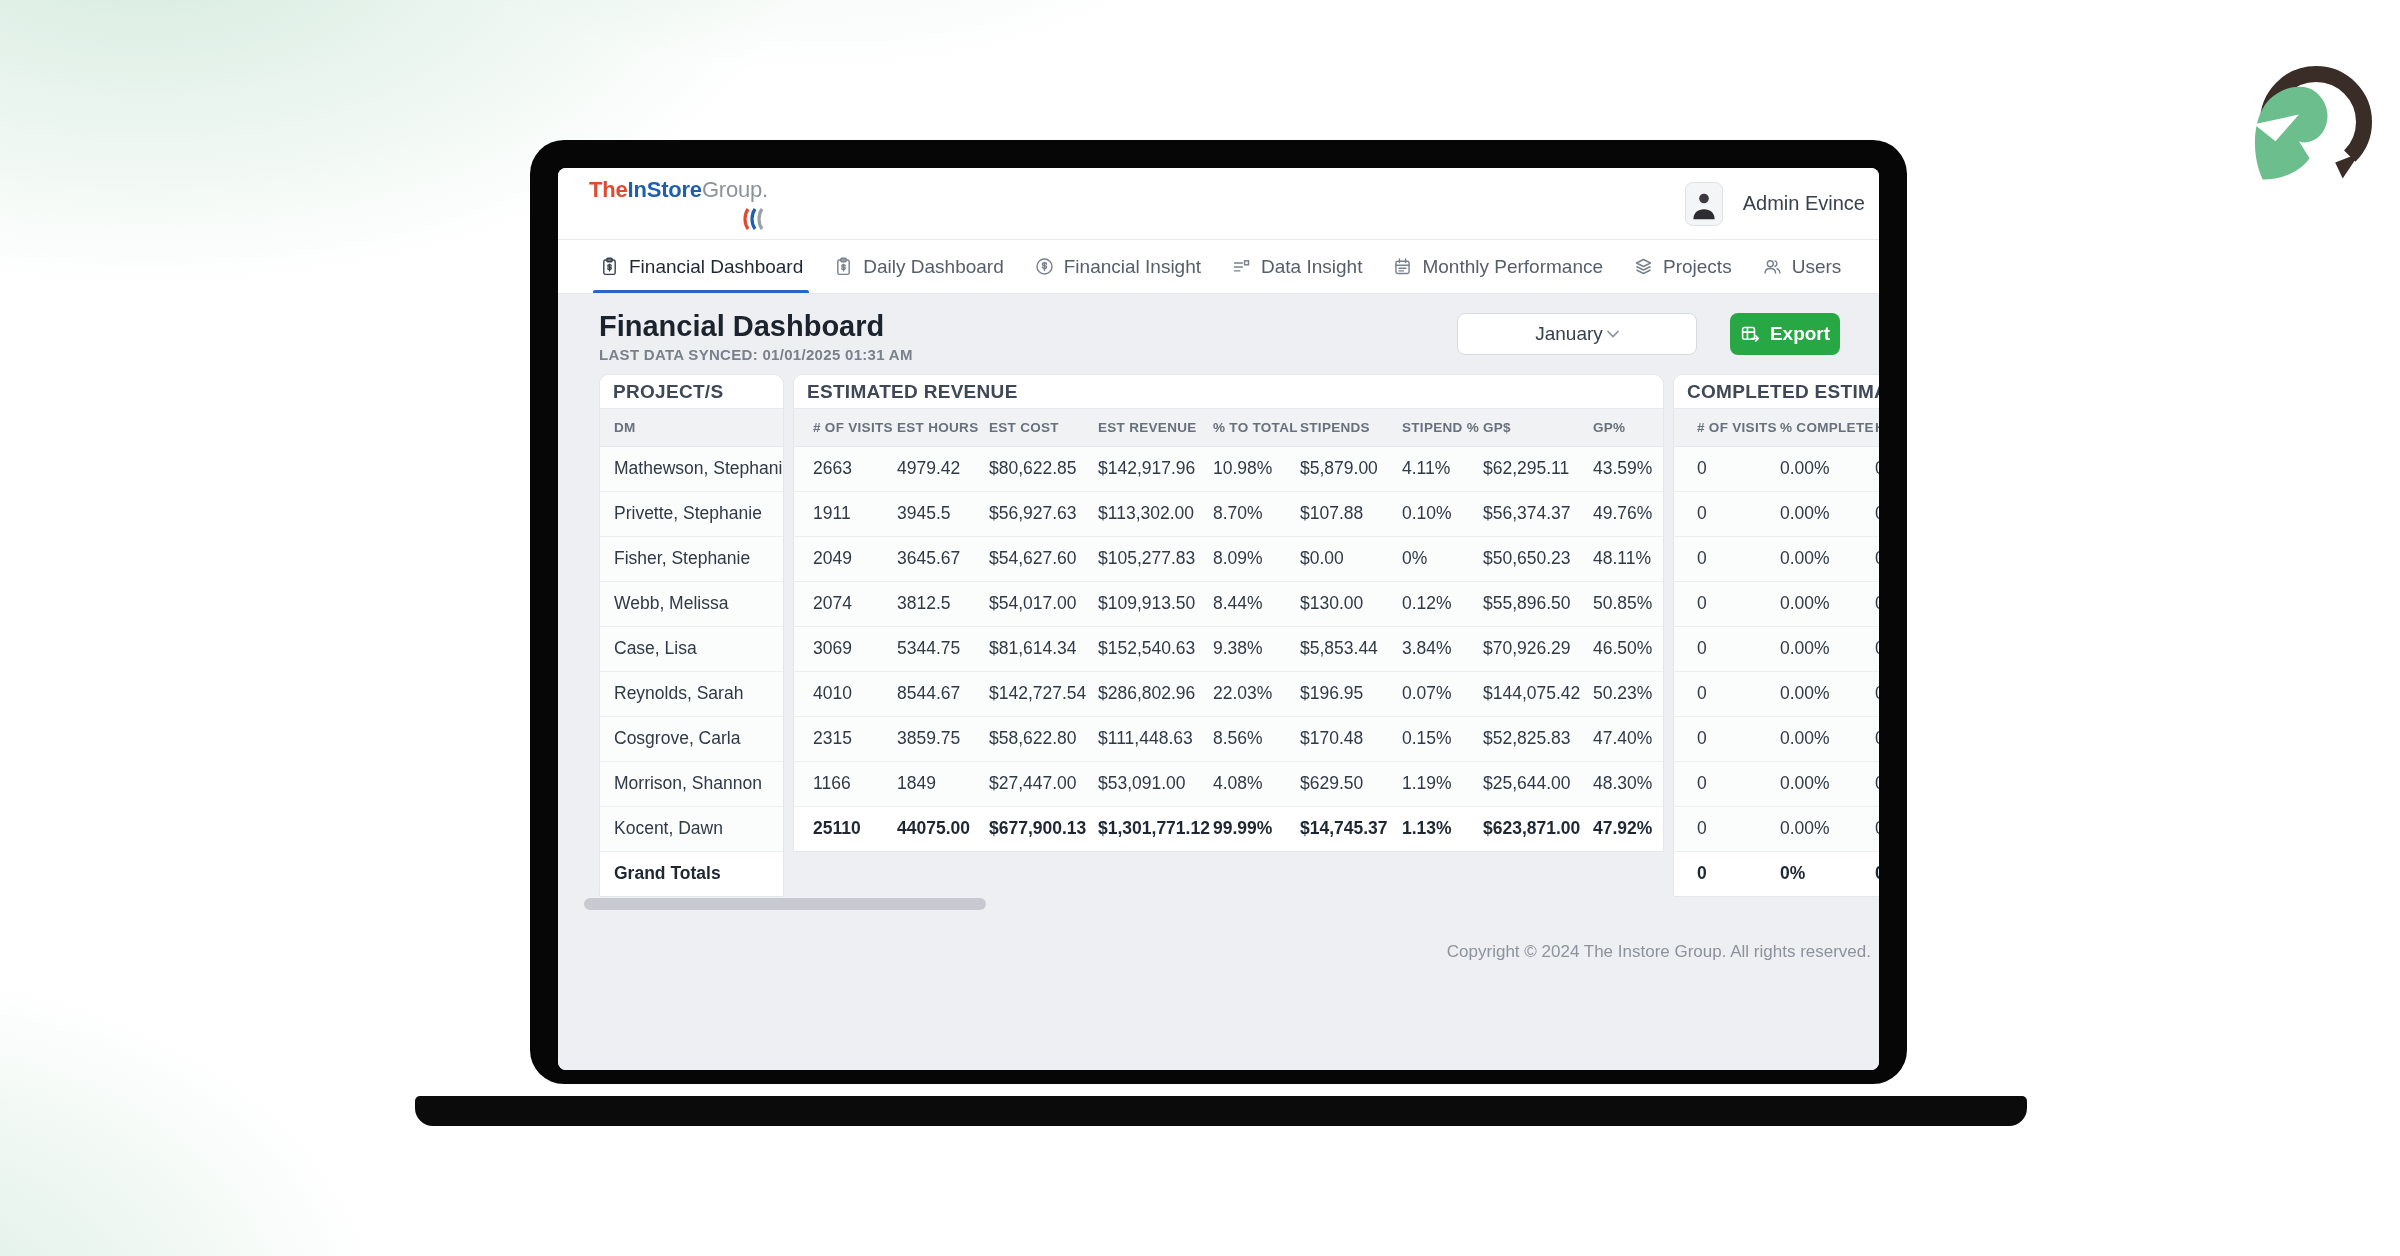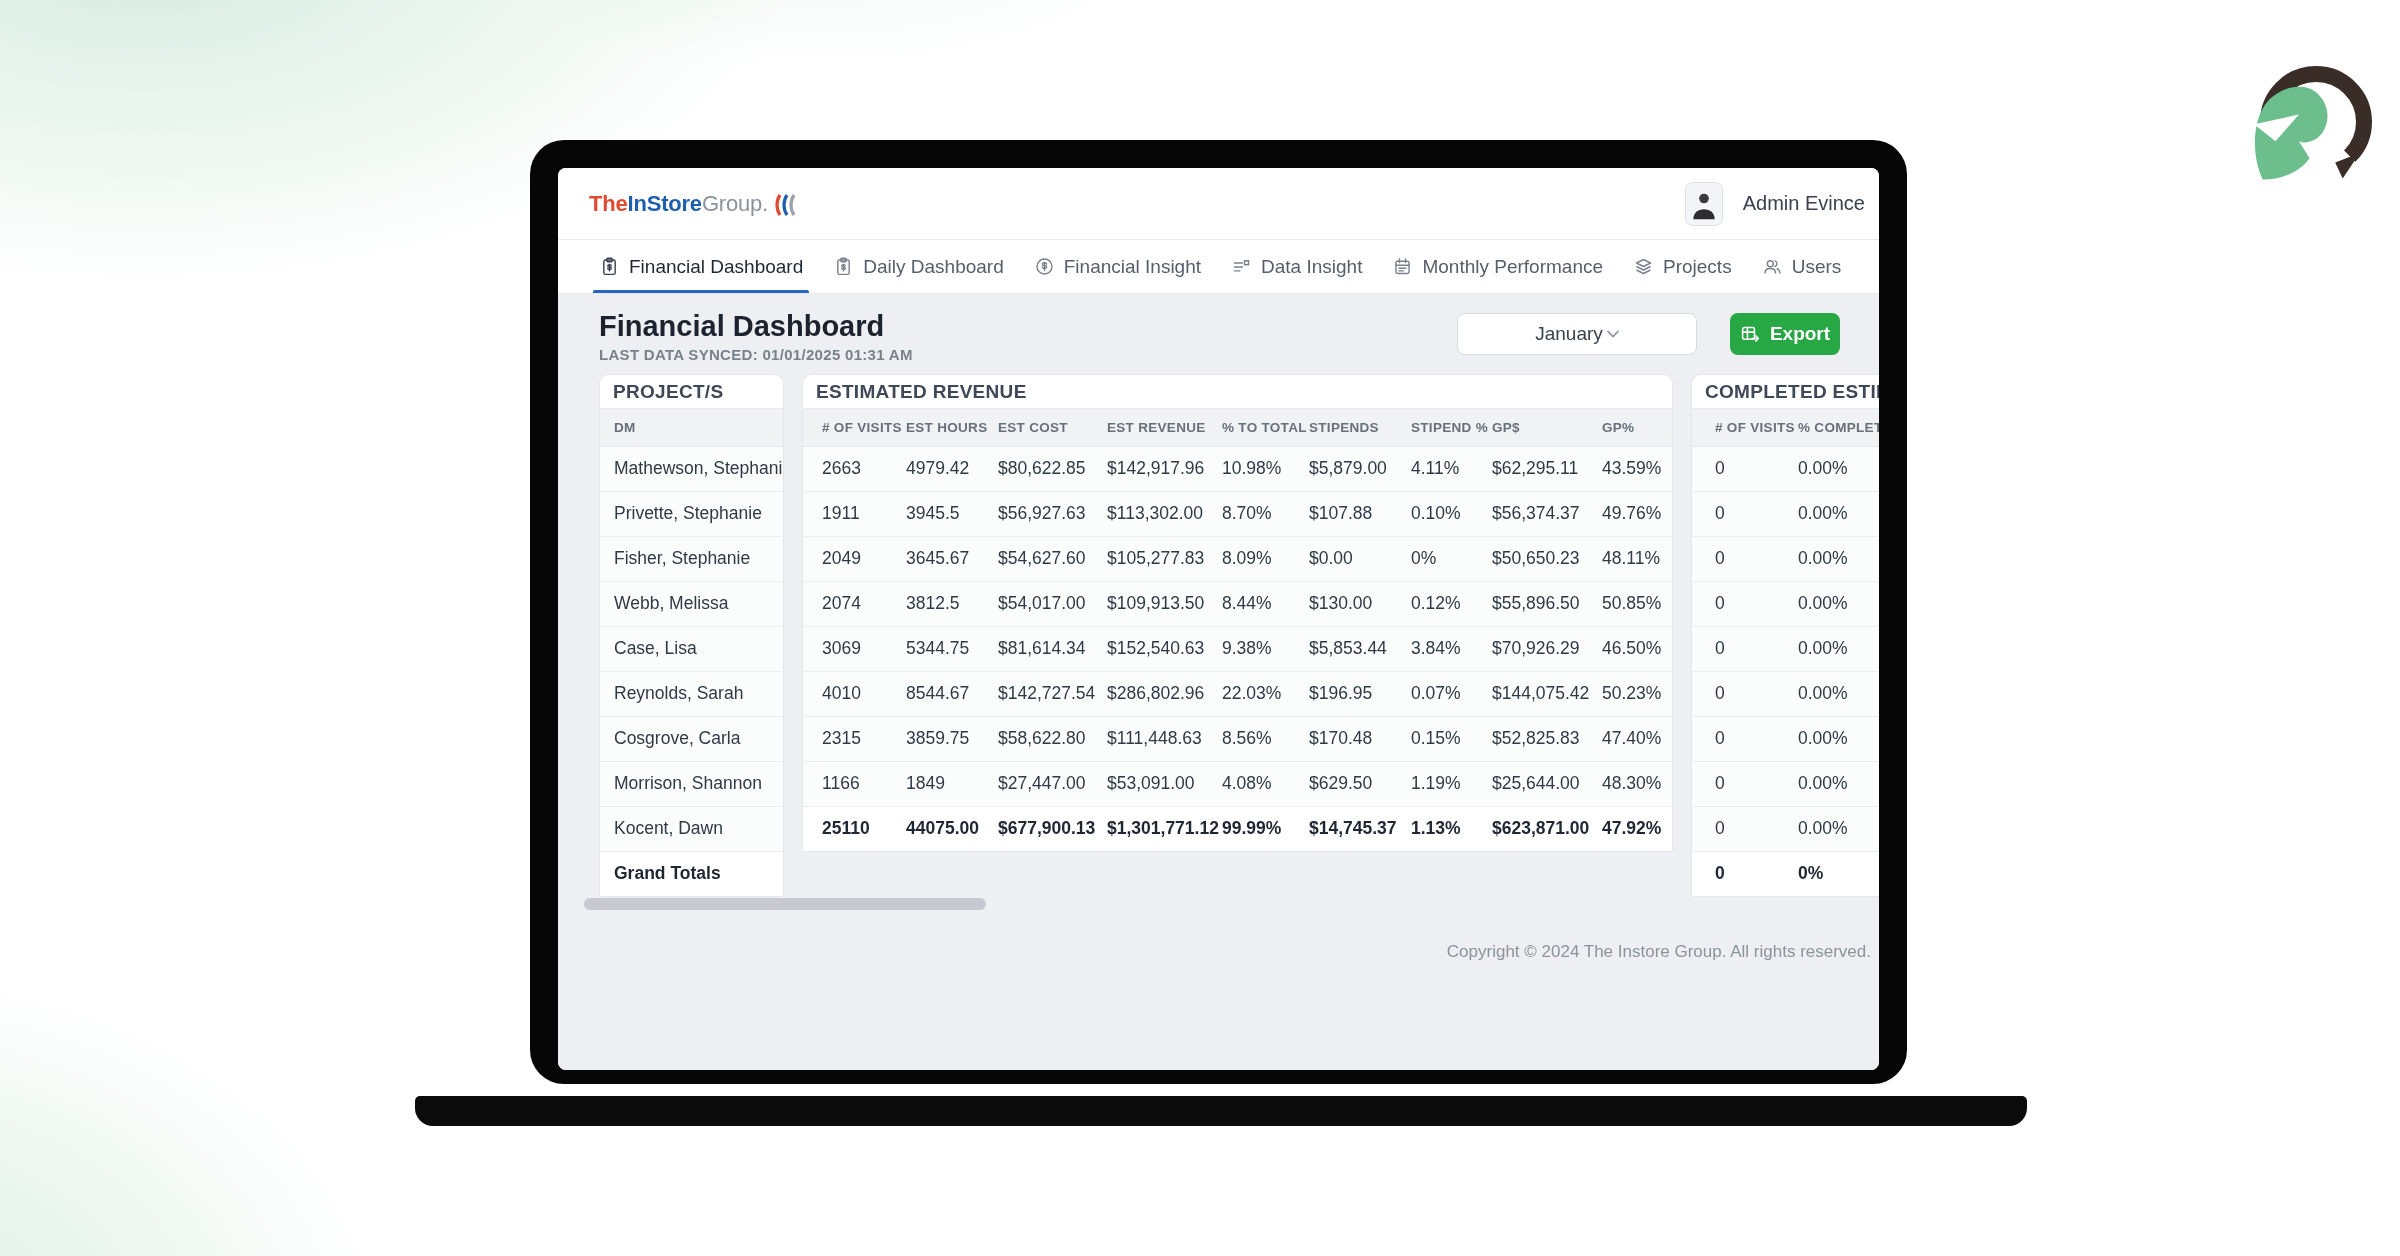--- a/index.html
+++ b/index.html
@@ -30,21 +30,21 @@
     width:100%; height:100%; background:#fff; border-radius:8px;
     position:relative; overflow:hidden;
   }
 
   
   .app-header {
     position:absolute; left:0; top:0; right:0; height:72px; background:#fff;
     border-bottom:1px solid #e7e9ed; display:flex; align-items:center;
     justify-content:space-between; padding:0 14px 0 31px;
   }
-  .brand { display:flex; align-items:flex-end; gap:4px; font-size:22px; letter-spacing:-0.2px; }
+  .brand { display:flex; align-items:flex-end; gap:4px; font-size:22px; letter-spacing:-0.2px;flex-direction:column; }
   .brand .p1 { color:var(--logo-red,#e04a31); font-weight:700; }
   .brand .p2 { color:var(--logo-blue,#1e5fae); font-weight:700; }
   .brand .p3 { color:var(--logo-gray,#8b939d); font-weight:400; }
   .brand-marks { width:26px; height:24px; margin-left:2px; }
   .user-chip { display:flex; align-items:center; gap:20px; cursor:pointer; }
   .avatar {
     width:38px; height:44px; border:1px solid #dfe2e7; border-radius:8px;
     background:#f4f5f7; overflow:hidden; display:flex; align-items:flex-end; justify-content:center;
   }
   .user-name { font-size:20px; color:#39414e; }
@@ -70,21 +70,21 @@
     border:1px solid #d7dbe0; border-radius:8px; display:flex; align-items:center;
     justify-content:center; padding:0 12px 0 16px; font-size:19px; color:#39414e; cursor:pointer; }
   .month-select svg { width:20px; height:20px; }
   .export-btn { position:absolute; left:1172px; top:19px; width:110px; height:42px;
     background:var(--export-green,#28a745); border:none; border-radius:8px; color:#fff;
     font-size:19px; font-weight:600; font-family:inherit; display:flex; align-items:center;
     justify-content:center; gap:9px; cursor:pointer; }
   .export-btn svg { width:21px; height:21px; }
 
   
-  .table-scroll { position:absolute; left:41px; top:80px; right:0; display:flex; gap:18px;
+  .table-scroll { position:absolute; left:41px; top:80px; right:0; display:flex; gap:9px;
     overflow:hidden; align-items:flex-start; }
   .section { background:#fff; border:1px solid #e3e6ea; border-radius:10px 10px 2px 2px; flex:none; overflow:hidden; }
   .sec-title { height:34px; line-height:34px; padding-left:13px; font-size:19px; font-weight:700;
     color:#3f4857; letter-spacing:.3px; white-space:nowrap; border-bottom:1px solid #e8eaee; background:#fff; }
   table { border-collapse:collapse; table-layout:fixed; }
   th { height:37px; background:#f0f2f4; font-size:13.5px; font-weight:700; color:#68707c;
     text-align:left; letter-spacing:.3px; border-bottom:1px solid #e3e6ea; white-space:nowrap; overflow:hidden; }
   td { height:45px; font-size:17.5px; color:#303945; border-bottom:1px solid #eceef1;
     background:#fbfcfc; white-space:nowrap; overflow:hidden; }
   .totals td { font-weight:700; color:#1f2733; background:#fff; border-bottom:none; }

